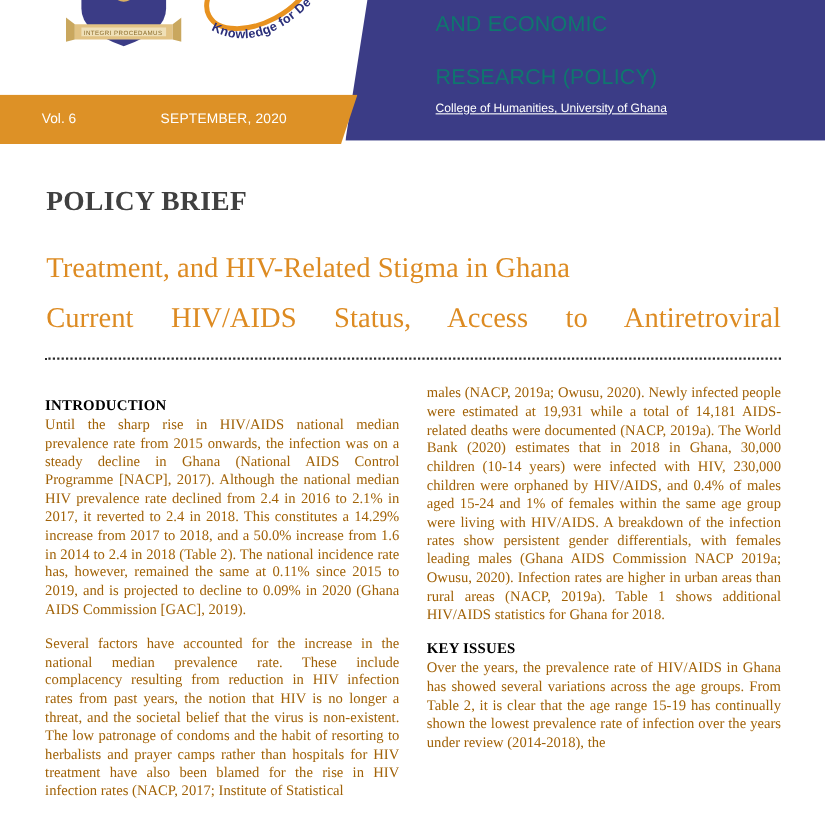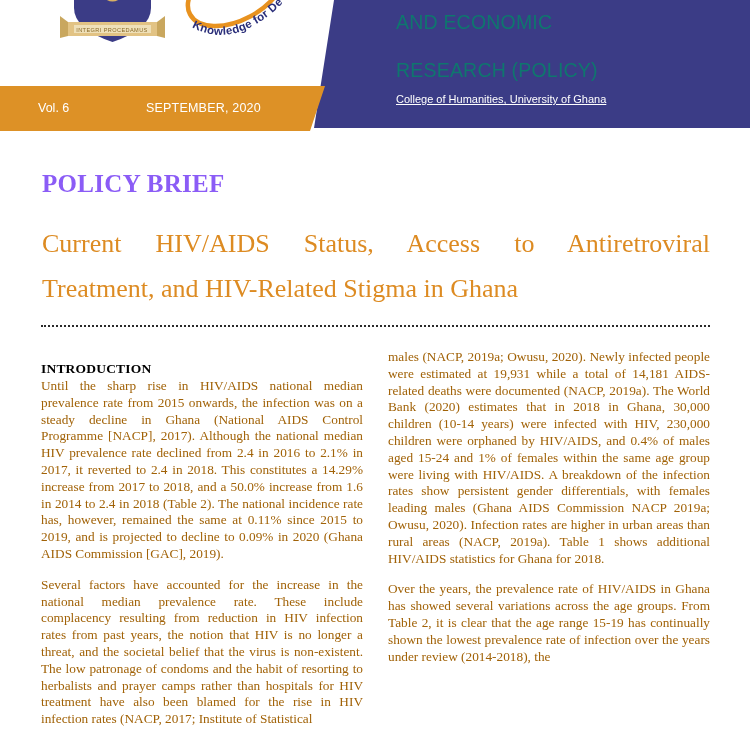--- a/index.html
+++ b/index.html
@@ -115,21 +115,21 @@
     height: 619px;
   }
 
   .policy-brief {
     position: absolute;
     left: 42px;
     top: 39px;
     font-family: "Liberation Serif", serif;
     font-weight: bold;
     font-size: 25px;
-    color: #8b5cf6;
+    color: #404040;
     letter-spacing: 0.3px;
   }
 
   .doc-title {
     position: absolute;
     left: 42px;
     top: 90px;
     width: 668px;
     color: #dd8b22;
     font-family: "Liberation Serif", serif;
@@ -233,33 +233,34 @@
 
   <div class="vol-label">Vol. 6</div>
   <div class="date-label">SEPTEMBER, 2020</div>
 </div>
 
 <div class="page-body">
 
   <div class="policy-brief">POLICY BRIEF</div>
 
   <div class="doc-title">
+    <span class="tl">Treatment, and HIV-Related Stigma in Ghana</span>
     <span class="tl j">Current HIV/AIDS Status, Access to Antiretroviral</span>
-    <span class="tl">Treatment, and HIV-Related Stigma in Ghana</span>
   </div>
 
   <div class="dotted-rule"></div>
 
   <div class="columns">
 
     <div class="col col-left">
       <div class="sec-head">INTRODUCTION</div>
       <p class="body-text">Until the sharp rise in HIV/AIDS national median prevalence rate from 2015 onwards, the infection was on a steady decline in Ghana (National AIDS Control Programme [NACP], 2017). Although the national median HIV prevalence rate declined from 2.4 in 2016 to 2.1% in 2017, it reverted to 2.4 in 2018. This constitutes a 14.29% increase from 2017 to 2018, and a 50.0% increase from 1.6 in 2014 to 2.4 in 2018 (Table 2). The national incidence rate has, however, remained the same at 0.11% since 2015 to 2019, and is projected to decline to 0.09% in 2020 (Ghana AIDS Commission [GAC], 2019).</p>
       <p class="body-text">Several factors have accounted for the increase in the national median prevalence rate. These include complacency resulting from reduction in HIV infection rates from past years, the notion that HIV is no longer a threat, and the societal belief that the virus is non-existent. The low patronage of condoms and the habit of resorting to herbalists and prayer camps rather than hospitals for HIV treatment have also been blamed for the rise in HIV infection rates (NACP, 2017; Institute of Statistical</p>
     </div>
 
     <div class="col col-right">
       <p class="body-text">males (NACP, 2019a; Owusu, 2020). Newly infected people were estimated at 19,931 while a total of 14,181 AIDS-related deaths were documented (NACP, 2019a). The World Bank (2020) estimates that in 2018 in Ghana, 30,000 children (10-14 years) were infected with HIV, 230,000 children were orphaned by HIV/AIDS, and 0.4% of males aged 15-24 and 1% of females within the same age group were living with HIV/AIDS. A breakdown of the infection rates show persistent gender differentials, with females leading males (Ghana AIDS Commission NACP 2019a; Owusu, 2020). Infection rates are higher in urban areas than rural areas (NACP, 2019a). Table 1 shows additional HIV/AIDS statistics for Ghana for 2018.</p>
+      <div class="sec-head spaced">KEY ISSUES</div>
       <p class="body-text">Over the years, the prevalence rate of HIV/AIDS in Ghana has showed several variations across the age groups. From Table 2, it is clear that the age range 15-19 has continually shown the lowest prevalence rate of infection over the years under review (2014-2018), the</p>
     </div>
 
   </div>
 </div>
 
 </body></html>

